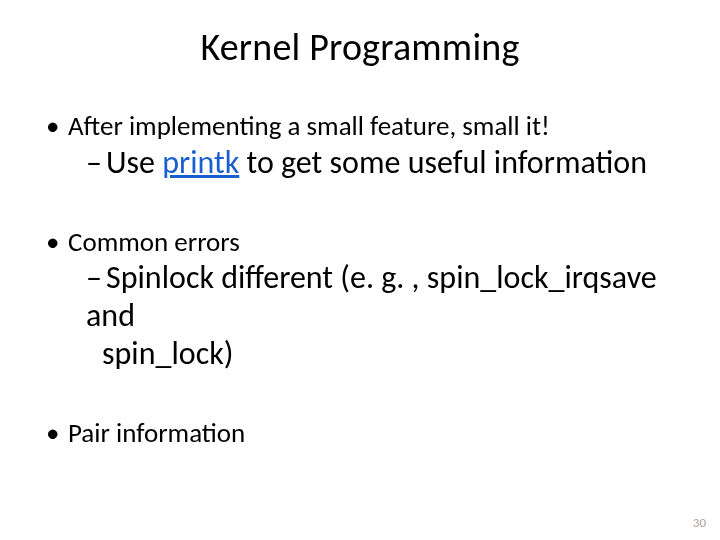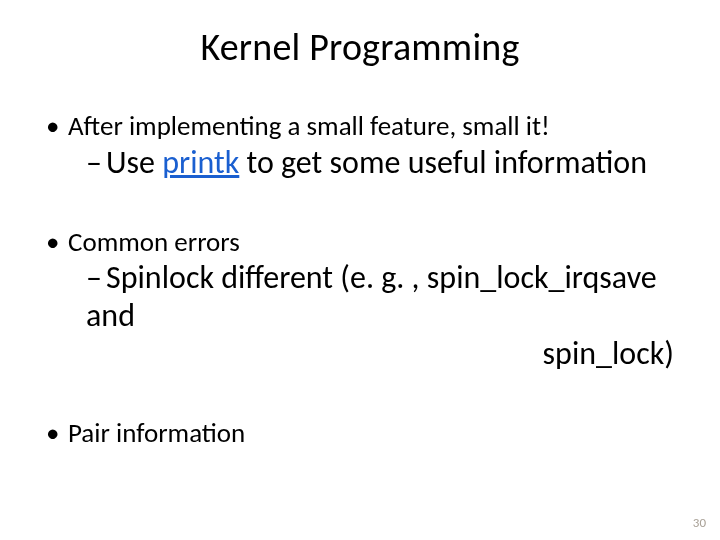--- a/index.html
+++ b/index.html
@@ -41,22 +41,21 @@
   .lvl2 {
     font-size: 32px;
     margin: 2px 0 2px 40px;
   }
   .lvl2 .dash {
     display: inline-block;
     width: 20px;
   }
   .lvl2 .continued {
     display: block;
-    margin-left: 24px;
-    text-align: right;
+    margin-left: 16px;
   }
   .gap {
     height: 26px;
   }
   .link {
     color: #1a5fd0;
     text-decoration: underline;
   }
   .pagenum {
     position: absolute;

